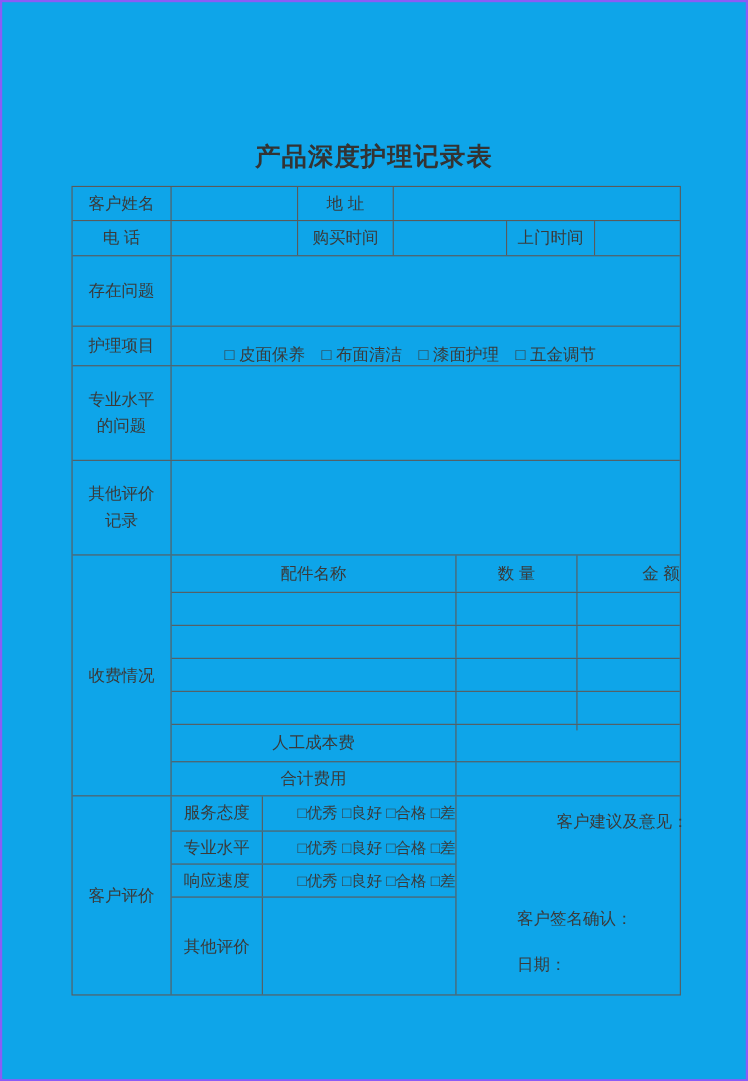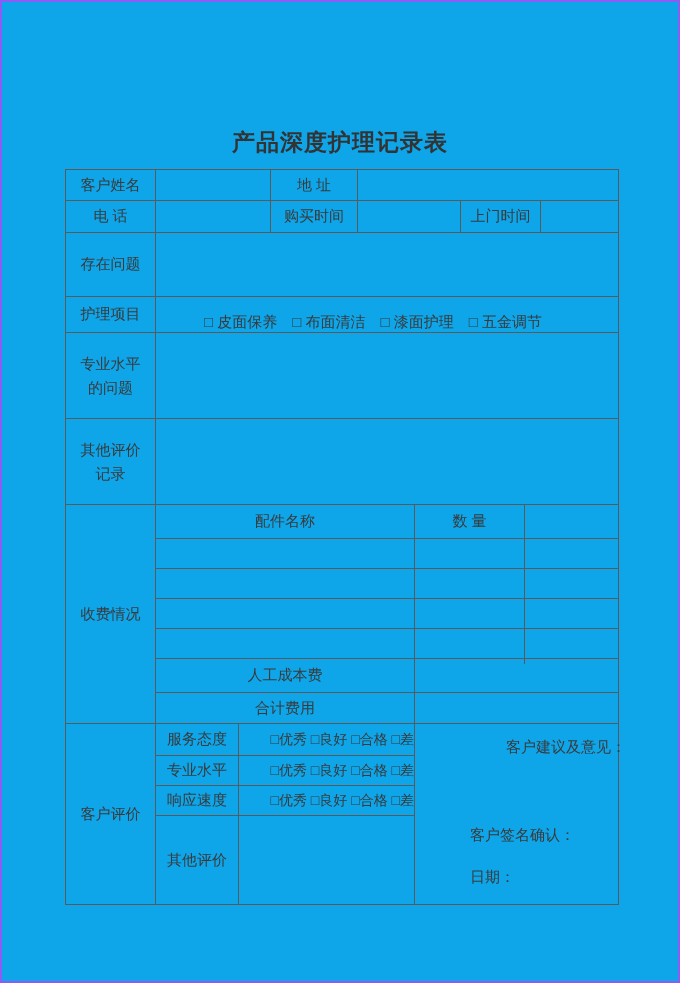--- a/index.html
+++ b/index.html
@@ -102,20 +102,21 @@
       </div>
       <div class="c fill endc"></div>
     </div>
 
     <div class="trow h219">
       <div class="c w90">收费情况</div>
       <div class="sub fill">
         <div class="srow sh34">
           <div class="c w259">配件名称</div>
           <div class="c w110">数 量</div>
+          <div class="c fill endc">金 额</div>
         </div>
         <div class="srow sh30">
           <div class="c w259"></div>
           <div class="c w110"></div>
           <div class="c fill endc"></div>
         </div>
         <div class="srow sh30">
           <div class="c w259"></div>
           <div class="c w110"></div>
           <div class="c fill endc"></div>

